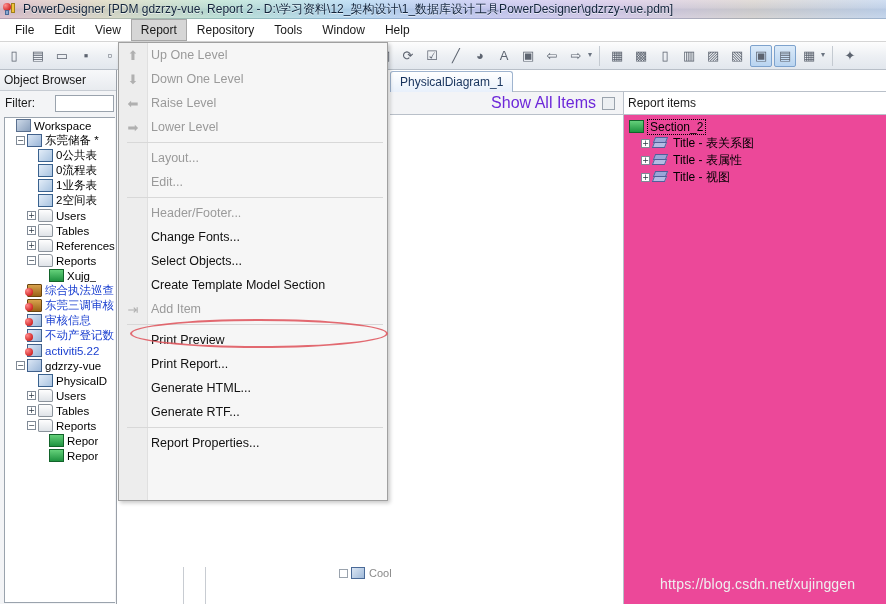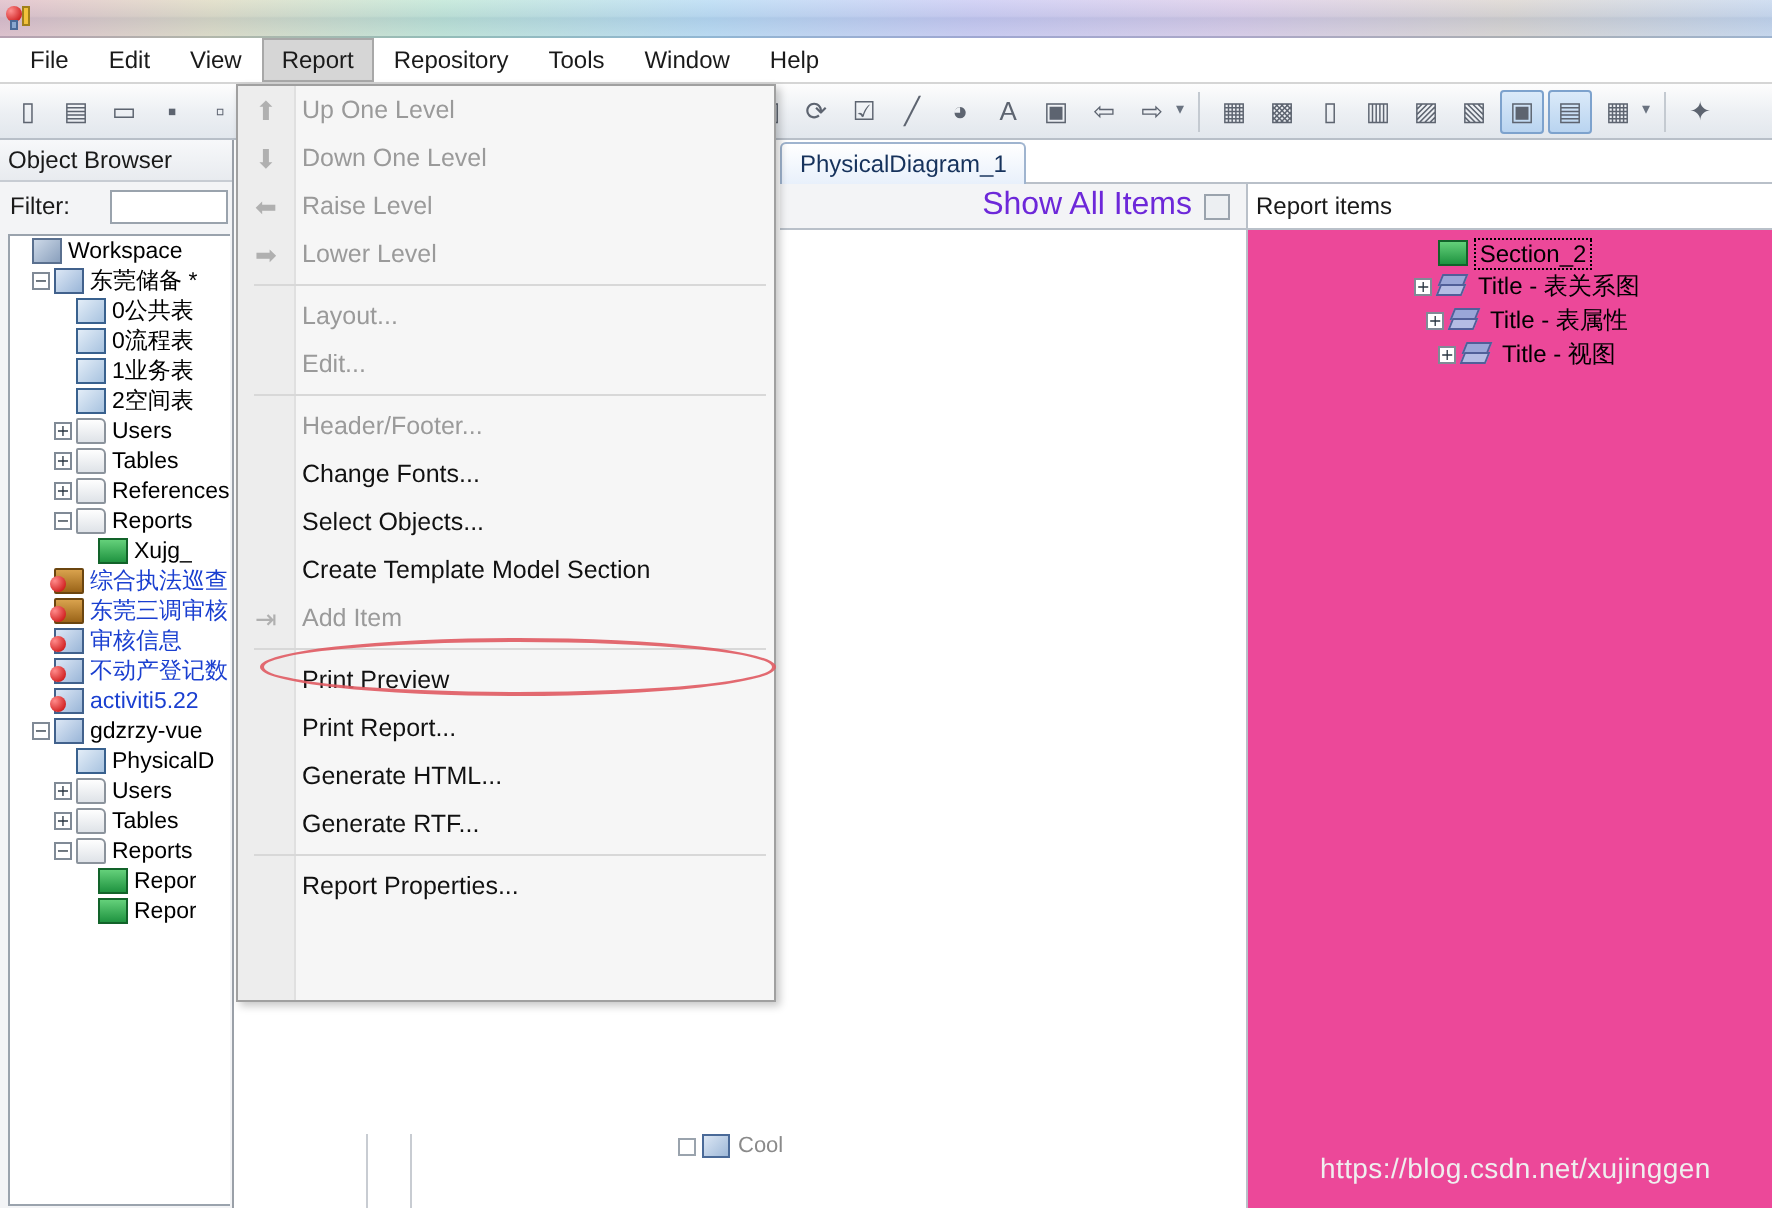--- a/index.html
+++ b/index.html
@@ -172,21 +172,21 @@
 
   
   .reportpane {
     position:absolute; left:507px; top:22px; right:0; bottom:0; background:#ec4899;
   }
   .reportpane .hdr {
     height:23px; line-height:23px; padding-left:4px; font-size:12px; color:#1a1a1a;
     border-bottom:1px solid #b9c0c9; background:#ffffff;
   }
   .ritems { position:absolute; left:5px; top:26px; right:0; bottom:0; }
-  .ritem { display:flex; align-items:center; height:17px; font-size:12px; color:#000;justify-content:center; }
+  .ritem { display:flex; align-items:center; height:17px; font-size:12px; color:#000; }
   .ritem .sel { border:1px dotted #000; padding:0 2px; }
   .ic-stack { width:17px; height:13px; margin-right:4px; position:relative; flex:0 0 auto; }
   .ic-stack i {
     position:absolute; width:13px; height:6px; background:#9aa6d8;
     border:1px solid #515f99; transform: skewX(-22deg);
   }
   .ic-stack i:nth-child(1){ left:2px; top:0; }
   .ic-stack i:nth-child(2){ left:1px; top:5px; background:#b4bce4; }
 
   
@@ -242,20 +242,21 @@
 
 <div id="app">
 
   <div class="titlebar">
     <div class="titlebar-glow"></div>
     <div class="app-icon">
       <div class="ball"></div>
         <div class="bar1"></div>
         <div class="bar2"></div>
     </div>
+    <div class="ttl">PowerDesigner [PDM gdzrzy-vue, Report 2 - D:\学习资料\12_架构设计\1_数据库设计工具PowerDesigner\gdzrzy-vue.pdm]</div>
   </div>
 
   <div class="menubar" id="menubar">
       <div class="mi">File</div>
       <div class="mi">Edit</div>
       <div class="mi">View</div>
       <div class="mi active">Report</div>
       <div class="mi">Repository</div>
       <div class="mi">Tools</div>
       <div class="mi">Window</div>

